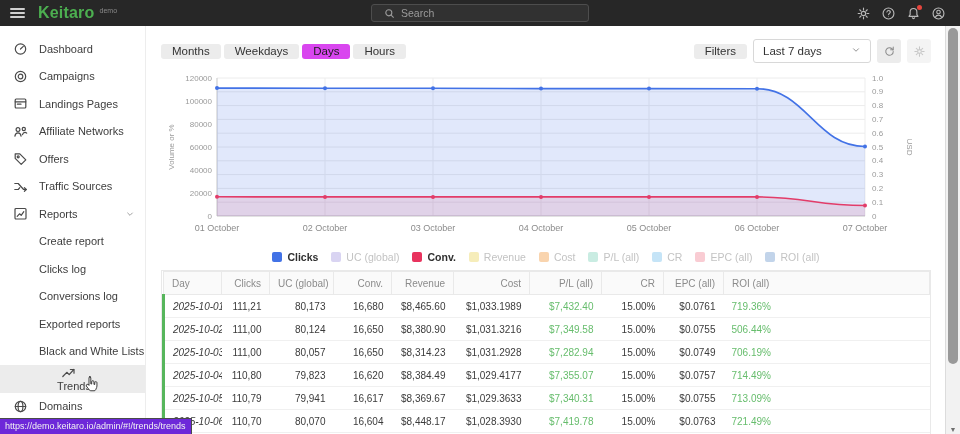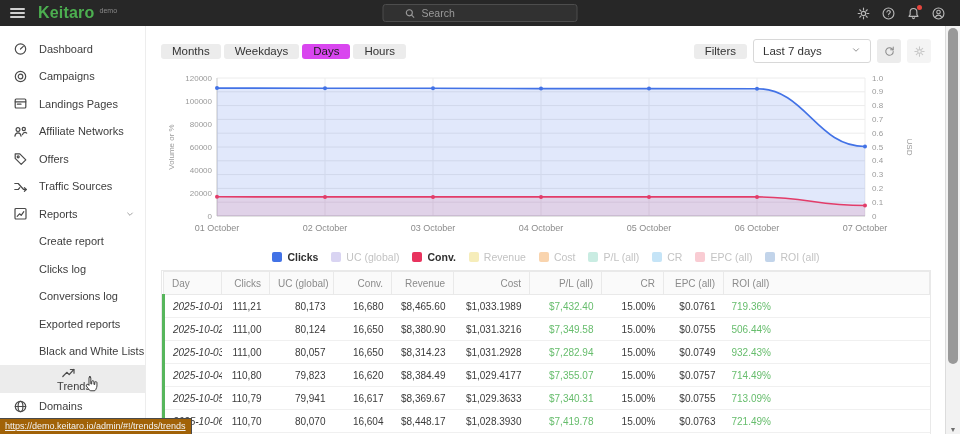--- a/index.html
+++ b/index.html
@@ -6,41 +6,41 @@
   html,body { width:960px; height:434px; }
   body { font-family:"Liberation Sans", sans-serif; background:#fff; }
   .page { position:relative; width:960px; height:434px; overflow:hidden; background:#fff; }
 
   
   .topbar { position:absolute; top:0; left:0; width:960px; height:26px; background:#272727; display:flex; align-items:center; z-index:6; }
   .burger { width:15px; margin-left:10px; cursor:pointer; }
   .burger span { display:block; height:2px; background:#cfcfcf; margin:2px 0; border-radius:1px; }
   .logo { color:#4caf50; font-weight:bold; font-size:16px; margin-left:13px; letter-spacing:.2px; }
   .logo-badge { color:#8a8a8a; font-size:7px; margin-left:5px; margin-top:-5px; }
-  .searchbox { position:absolute; left:50%; top:4px; transform:translateX(-50%); width:195px; height:18px; background:#313131; border:1px solid #4d4d4d; border-radius:3px; display:flex; align-items:center; padding:0 21px; gap:6px; }
+  .searchbox { position:absolute; left:50%; top:4px; transform:translateX(-50%); width:218px; height:18px; background:#313131; border:1px solid #4d4d4d; border-radius:3px; display:flex; align-items:center; padding:0 12px; gap:6px; }
   .searchbox svg { width:11px; height:11px; stroke:#9b9b9b; fill:none; stroke-width:1.6; flex:none; }
   .searchbox input { flex:1; background:transparent; border:none; outline:none; color:#ddd; font-size:10.5px; font-family:inherit; }
   .searchbox input::placeholder { color:#9b9b9b; }
   .top-icons { margin-left:auto; display:flex; align-items:center; gap:10px; margin-right:14px; }
   .top-icon { width:15px; height:15px; color:#b9b9b9; position:relative; cursor:pointer; display:flex; }
   .top-icon svg { width:15px; height:15px; stroke:currentColor; fill:none; stroke-width:1.2; stroke-linecap:round; stroke-linejoin:round; }
   .top-icon.bell::after { content:''; position:absolute; top:-1px; right:-1px; width:5px; height:5px; border-radius:50%; background:#e5453d; }
 
   
   .sidebar { position:absolute; top:26px; left:0; width:146px; bottom:4px; background:#fff; border-right:1px solid #ededed; padding-top:9px; z-index:2; }
   .side-item { height:27.5px; display:flex; align-items:center; padding:0 10px 0 13px; font-size:11px; color:#3d3d3d; cursor:pointer; white-space:nowrap; }
   .side-item .icon { width:15px; height:15px; margin-right:11px; color:#4a4a4a; flex:none; }
   .side-item .icon svg { width:15px; height:15px; stroke:currentColor; fill:none; stroke-width:1.2; stroke-linecap:round; stroke-linejoin:round; }
   .side-item.sub { padding-left:39px;text-align:right; }
   .side-item.active { background:#ececec;flex-direction:column; }
   .side-item .chev { margin-left:auto; color:#9a9a9a; width:10px; height:10px; }
   .side-item .chev svg { width:10px; height:10px; stroke:currentColor; fill:none; stroke-width:1.4; stroke-linecap:round; stroke-linejoin:round; }
 
   
-  .statusbar { position:absolute; left:0; bottom:0; background:#a16207; color:#f2f2f2; font-size:9px; padding:2px 5px 3px; z-index:10; border:1px solid #4a4a4a; border-left:none; border-bottom:none; white-space:nowrap;text-decoration:underline; }
+  .statusbar { position:absolute; left:0; bottom:0; background:#6d28d9; color:#f2f2f2; font-size:9px; padding:2px 5px 3px; z-index:10; border:1px solid #4a4a4a; border-left:none; border-bottom:none; white-space:nowrap; }
 
   
   .main { position:absolute; left:147px; top:26px; right:15px; bottom:0; background:#fff; overflow:hidden; }
   .toolbar { display:flex; align-items:center; padding:13px 14px 7px; }
   .seg { display:flex; gap:3px; }
   .btn { background:#ececec; border:none; border-radius:3px; padding:1px 11px; font-size:11.5px; color:#333; font-family:inherit; cursor:pointer; line-height:13px; }
   .btn.active { background:#d946ef; color:#1c1c1c; }
   .right-controls { margin-left:auto; display:flex; align-items:center; gap:6px; }
   .select { background:#fff; border:1px solid #d8d8d8; border-radius:3px; height:24px; display:flex; align-items:center; justify-content:space-between; padding:0 9px; font-size:11.5px; color:#333; width:118px; cursor:pointer; }
   .select .chev svg { width:10px; height:10px; stroke:#8b8b8b; fill:none; stroke-width:1.5; stroke-linecap:round; }
@@ -398,21 +398,21 @@
             <tr>
               <td class="al">2025-10-03</td>
               <td class="ar">111,00</td>
               <td class="ar">80,057</td>
               <td class="ar">16,650</td>
               <td class="ar">$8,314.23</td>
               <td class="ar">$1,031.2928</td>
               <td class="ar green">$7,282.94</td>
               <td class="ar">15.00%</td>
               <td class="ar">$0.0749</td>
-              <td class="al green">932.43%</td>
+              <td class="al green">706.19%</td>
             </tr>
             <tr>
               <td class="al">2025-10-04</td>
               <td class="ar">110,80</td>
               <td class="ar">79,823</td>
               <td class="ar">16,620</td>
               <td class="ar">$8,384.49</td>
               <td class="ar">$1,029.4177</td>
               <td class="ar green">$7,355.07</td>
               <td class="ar">15.00%</td>

